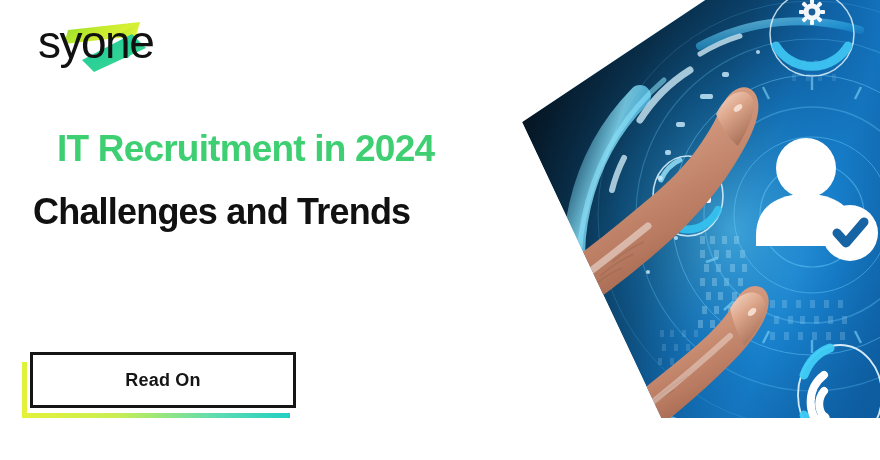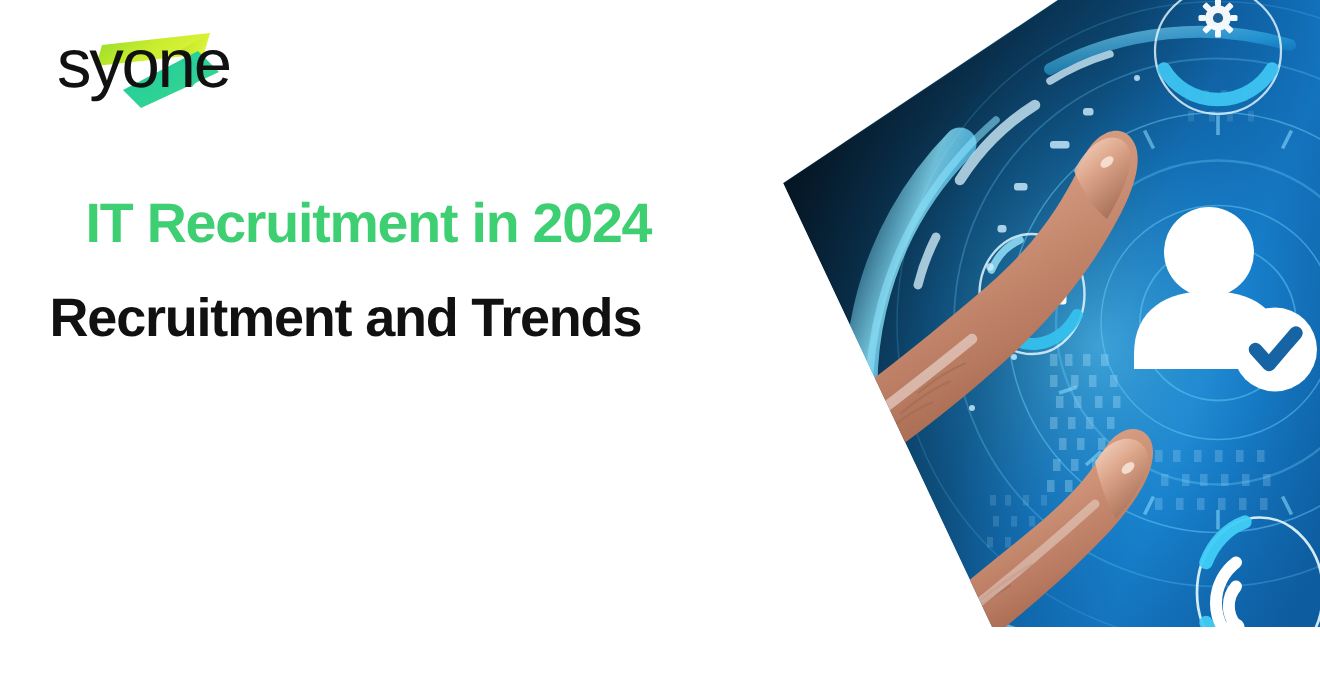--- a/index.html
+++ b/index.html
@@ -414,16 +414,25 @@
         <polygon points="104,8 96,26 80,22" fill="url(#arrowTop)"></polygon>
         <polygon points="96,20 110,34 58,58 46,46" fill="url(#arrowBot)"></polygon>
         <polygon points="86,26 104,30 92,44" fill="url(#arrowBot)" opacity="0.95"></polygon>
       </g>
 
       <text x="2" y="44" font-family="Liberation Sans, sans-serif" font-size="46" font-weight="400" letter-spacing="-1.5" fill="#111111">syone</text>
     </svg>
   </div>
 
   <div id="headline">IT Recruitment in 2024</div>
-  <div id="subhead">Recruitment and Trends</div>
-
+  <div id="subhead">Challenges and Trends</div>
+
+  <div id="cta-wrap">
+    <div id="cta-accent">
+      <div class="v-bar"></div>
+      <div class="h-bar"></div>
+    </div>
+    <div id="cta-box">
+      <span id="cta-label">Read On</span>
+    </div>
+  </div>
 
 </div>
 
 </body></html>

